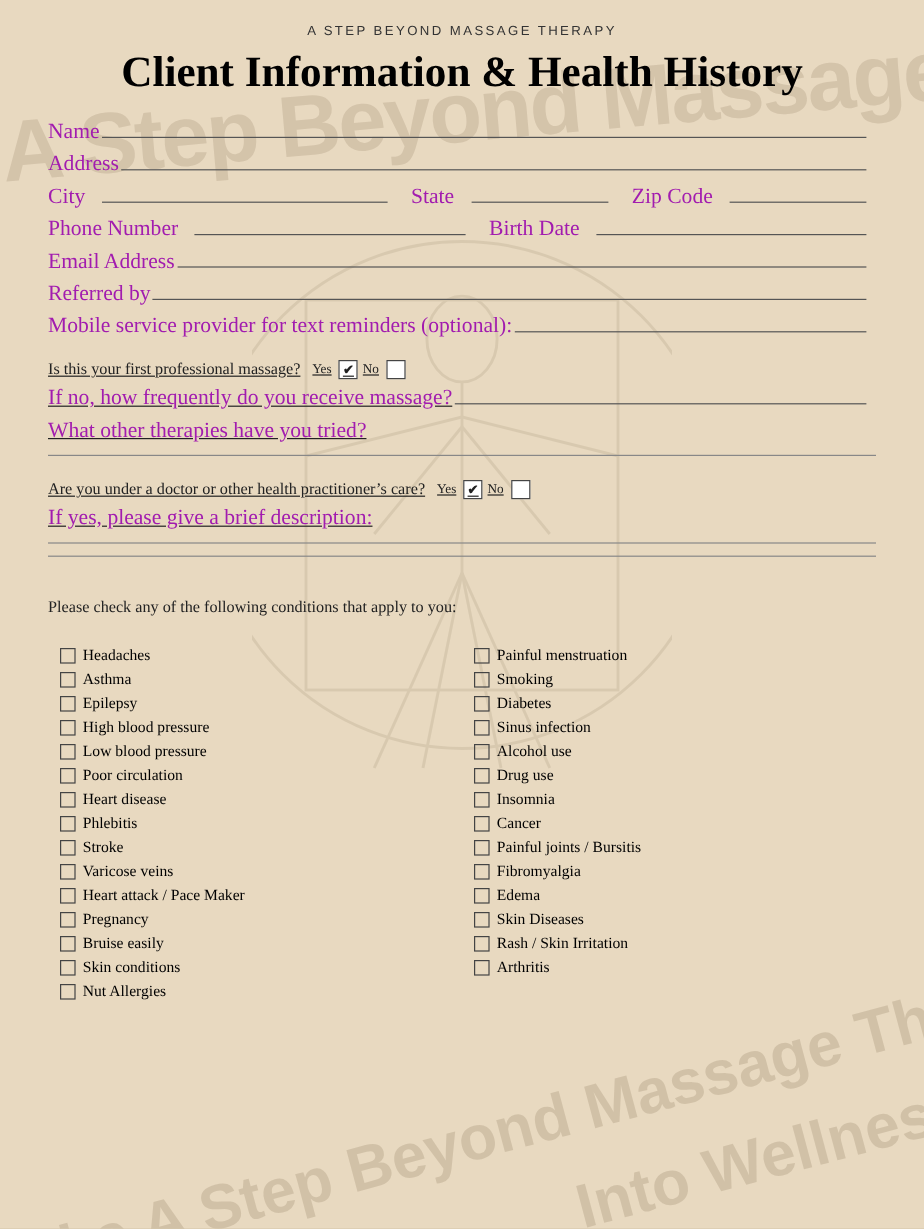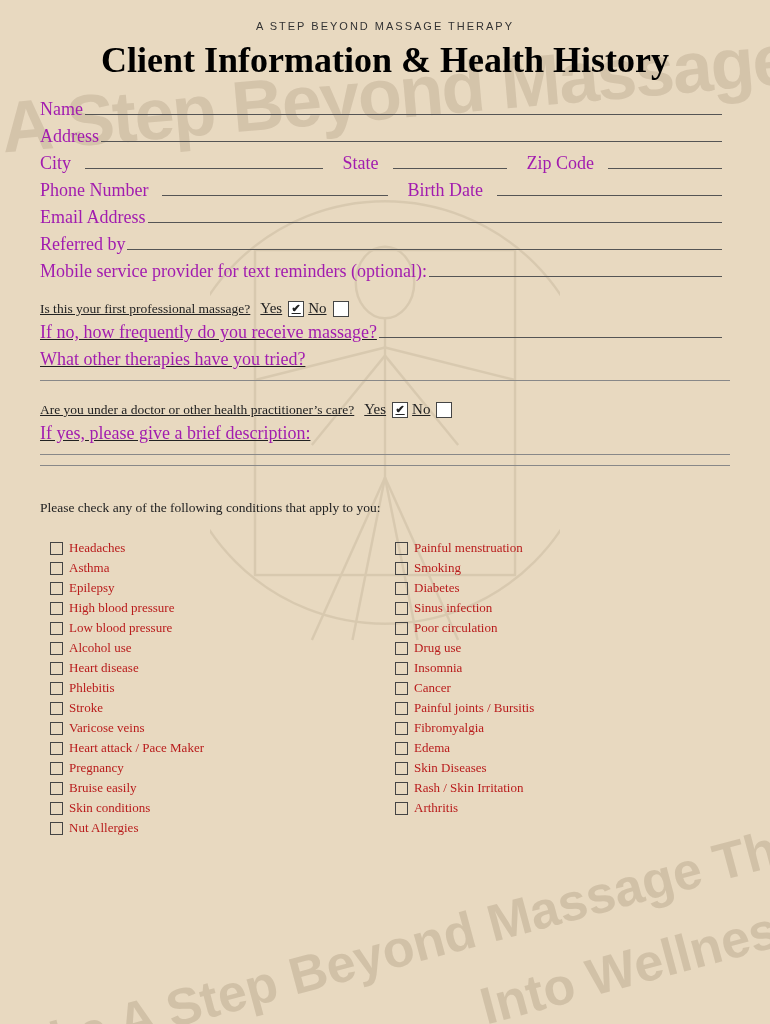--- a/index.html
+++ b/index.html
@@ -156,21 +156,21 @@
 
     .question-line {
       display: flex;
       align-items: center;
       margin-bottom: 5px;
       flex-wrap: wrap;
       gap: 4px;
     }
 
     .checkbox-label {
-      font-size: 15px;
+      font-size: 11px;
       margin-right: 2px;
     }
 
     .checkbox-box {
       display: inline-flex;
       align-items: center;
       justify-content: center;
       width: 16px;
       height: 16px;
       border: 1.5px solid #444;
@@ -188,21 +188,21 @@
       font-size: 13.5px;
       color: #222;
       margin: 14px 0 23px 0;
     }
 
     .conditions-grid {
       display: grid;
       grid-template-columns: 1fr 1fr;
       gap: 2px 10px;
       font-size: 13px;
-      color: #b91c1c;
+      color: #000000;
       padding-left: 10px;
     }
 
     .condition-item {
       display: flex;
       align-items: center;
       gap: 6px;
       padding: 1px 0;
     }
 
@@ -379,25 +379,25 @@
         <div class="condition-item">
           <span class="cbox"></span>
           <span>Sinus infection</span>
         </div>
         <div class="condition-item">
           <span class="cbox"></span>
           <span>Low blood pressure</span>
         </div>
         <div class="condition-item">
           <span class="cbox"></span>
+          <span>Alcohol use</span>
+        </div>
+        <div class="condition-item">
+          <span class="cbox"></span>
           <span>Poor circulation</span>
-        </div>
-        <div class="condition-item">
-          <span class="cbox"></span>
-          <span>Alcohol use</span>
         </div>
         <div class="condition-item">
           <span class="cbox"></span>
           <span>Drug use</span>
         </div>
         <div class="condition-item">
           <span class="cbox"></span>
           <span>Heart disease</span>
         </div>
         <div class="condition-item">

